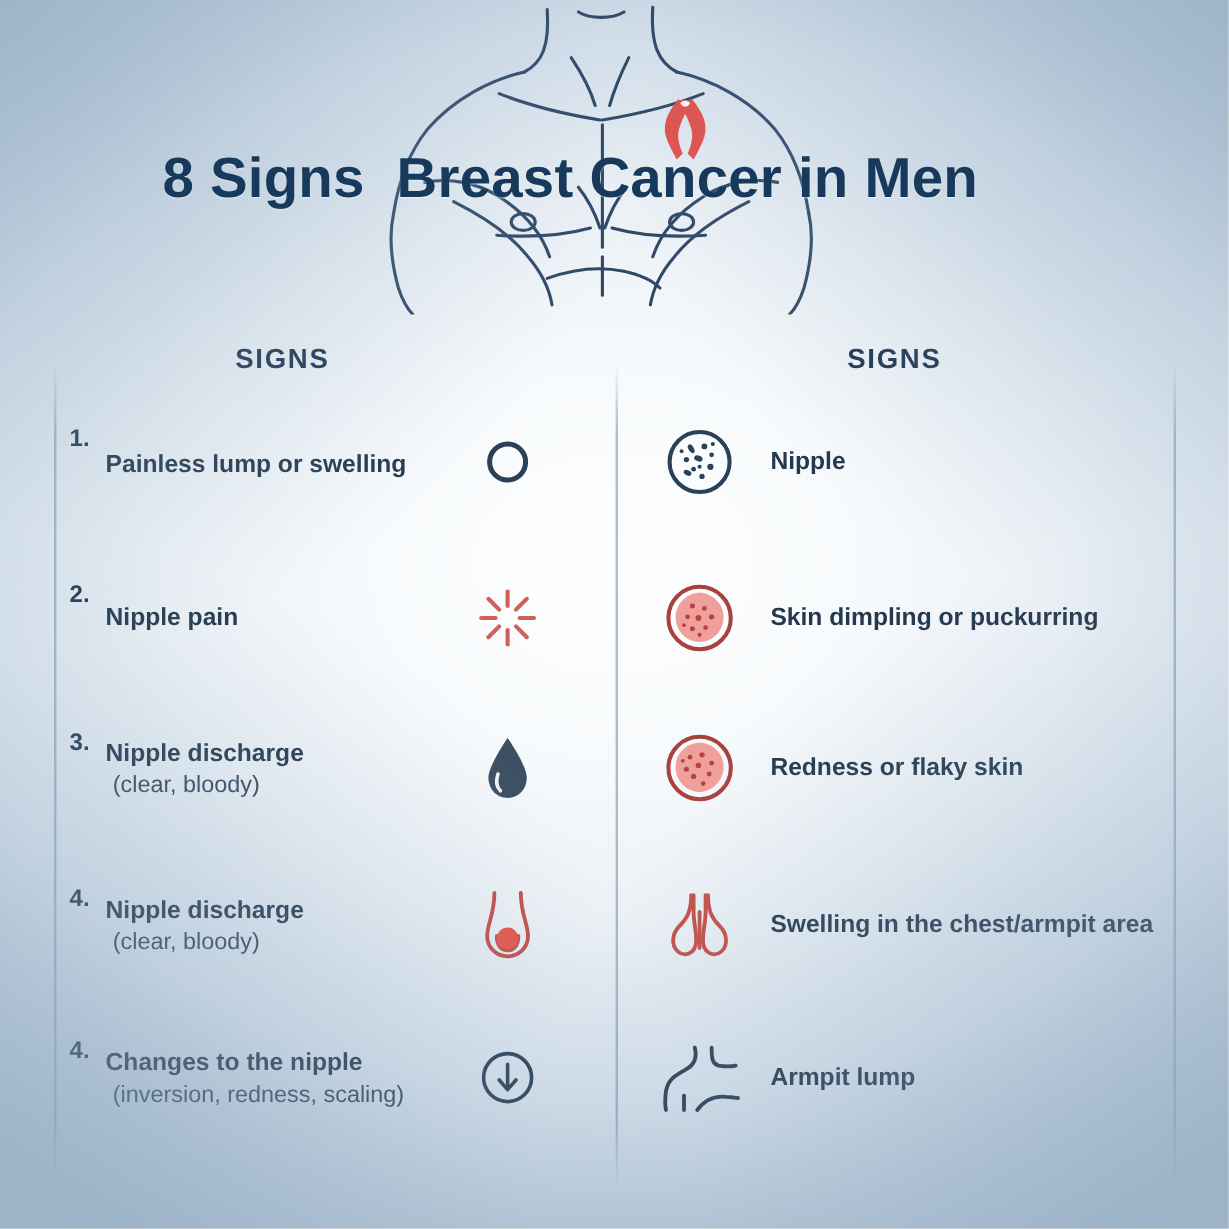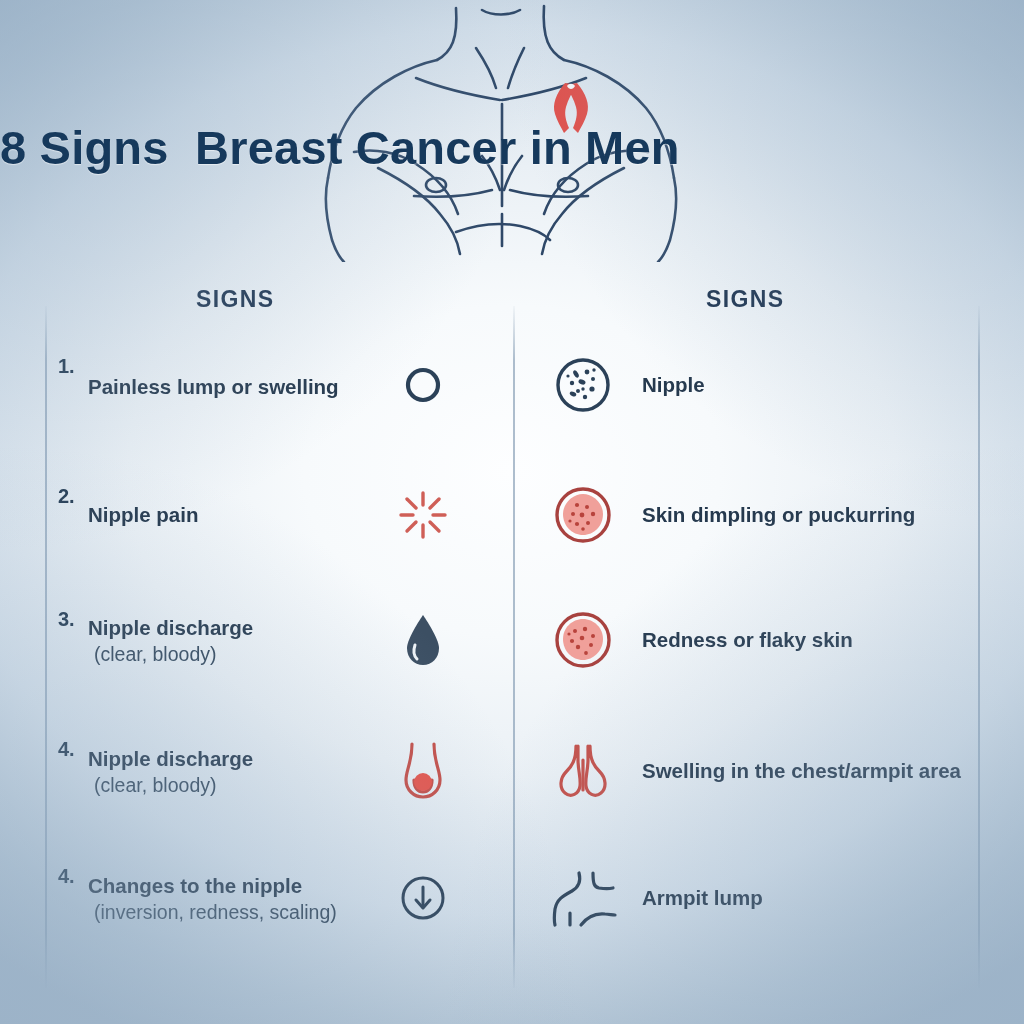--- a/index.html
+++ b/index.html
@@ -50,21 +50,21 @@
     height: 262px;
     opacity: .92;
   }
 
   
   .title {
     position: absolute;
     left: 0;
     top: 120px;
     width: 815px;
-    text-align: left;
+    text-align: right;
     font-size: 47px;
     font-weight: bold;
     color: #16395c;
     letter-spacing: .2px;
     white-space: pre;
     z-index: 5;
     text-shadow: 0 1px 1px rgba(255,255,255,.55);
   }
 
   

